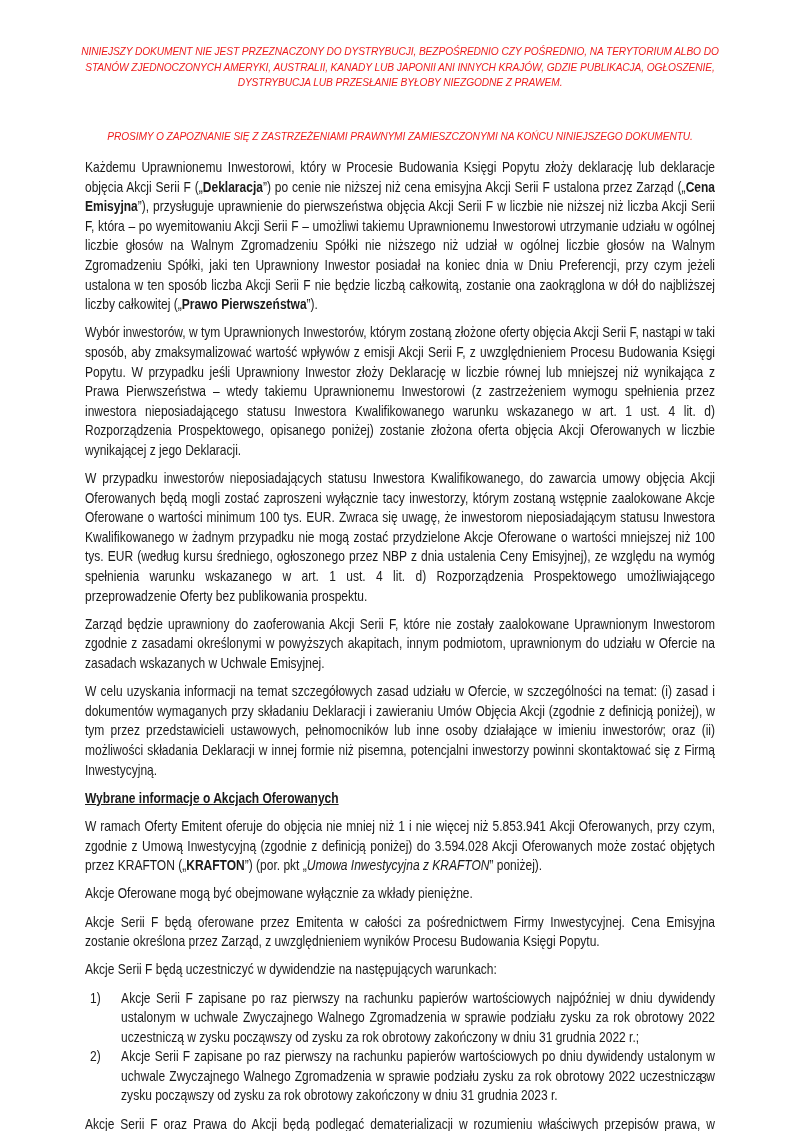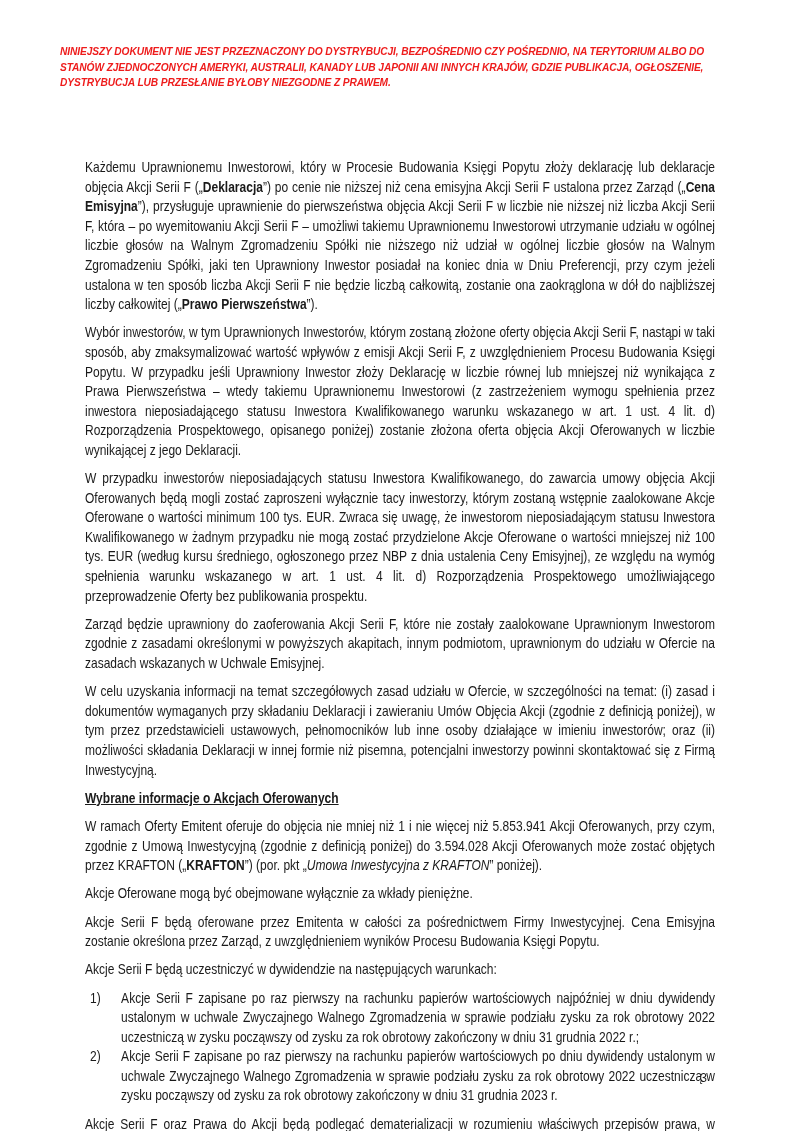--- a/index.html
+++ b/index.html
@@ -1,38 +1,39 @@
 <!DOCTYPE html>
 <html><head>
 <meta charset="utf-8">
 <style>
   html, body { margin:0; padding:0; background:#ffffff; }
   body { width:800px; height:1131px; position:relative; overflow:hidden; font-family:"Liberation Sans", sans-serif; color:#1a1a1a; }
   .page { position:absolute; left:0; top:0; width:800px; height:1131px; }
-  .disclaimer { position:absolute; left:60px; width:680px; color:#ee1c1c; font-style:italic; text-align:left; font-size:10.2px; line-height:15.5px; letter-spacing:-0.1px;font-weight:bold; }
+  .disclaimer { position:absolute; left:60px; width:680px; color:#ee1c1c; font-style:italic; text-align:center; font-size:10.2px; line-height:15.5px; letter-spacing:-0.1px; }
   .disc1 { top:44px; }
   .disc2 { top:106px; }
   .disc3 { top:129px; }
   .body { position:absolute; left:85px; top:158px; width:630px; }
   .cond { display:block; transform:scaleX(0.84); transform-origin:left top; width:750px; }
   p, .heading, ol { margin:0; font-size:14.3px; line-height:19.6px; text-align:justify; }
   p { margin-bottom:8.6px; }
   .heading { font-weight:bold; text-decoration:underline; margin-bottom:8.6px; }
   ol { list-style:none; padding:0; margin:0 0 8.6px 0; }
   ol li { position:relative; padding-left:43px; text-align:justify; }
   ol li .num { position:absolute; left:6px; top:0; }
   b { font-weight:bold; }
   .page-num { position:absolute; right:93px; top:1071px; font-size:12px; color:#1a1a1a; }
 </style>
 </head>
 <body>
 
 <div class="page">
 
   <div class="disclaimer disc1">NINIEJSZY DOKUMENT NIE JEST PRZEZNACZONY DO DYSTRYBUCJI, BEZPOŚREDNIO CZY POŚREDNIO, NA TERYTORIUM ALBO DO STANÓW ZJEDNOCZONYCH AMERYKI, AUSTRALII, KANADY LUB JAPONII ANI INNYCH KRAJÓW, GDZIE PUBLIKACJA, OGŁOSZENIE, DYSTRYBUCJA LUB PRZESŁANIE BYŁOBY NIEZGODNE Z PRAWEM.</div>
+  <div class="disclaimer disc3">PROSIMY O ZAPOZNANIE SIĘ Z ZASTRZEŻENIAMI PRAWNYMI ZAMIESZCZONYMI NA KOŃCU NINIEJSZEGO DOKUMENTU.</div>
 
   <div class="body">
     <div class="cond">
       <p><span>Każdemu Uprawnionemu Inwestorowi, który w Procesie Budowania Księgi Popytu złoży deklarację lub deklaracje objęcia Akcji Serii F („</span><b>Deklaracja</b><span>”) po cenie nie niższej niż cena emisyjna Akcji Serii F ustalona przez Zarząd („</span><b>Cena Emisyjna</b><span>”), przysługuje uprawnienie do pierwszeństwa objęcia Akcji Serii F w liczbie nie niższej niż liczba Akcji Serii F, która – po wyemitowaniu Akcji Serii F – umożliwi takiemu Uprawnionemu Inwestorowi utrzymanie udziału w ogólnej liczbie głosów na Walnym Zgromadzeniu Spółki nie niższego niż udział w ogólnej liczbie głosów na Walnym Zgromadzeniu Spółki, jaki ten Uprawniony Inwestor posiadał na koniec dnia w Dniu Preferencji, przy czym jeżeli ustalona w ten sposób liczba Akcji Serii F nie będzie liczbą całkowitą, zostanie ona zaokrąglona w dół do najbliższej liczby całkowitej („</span><b>Prawo Pierwszeństwa</b><span>”).</span></p>
 
       <p>Wybór inwestorów, w tym Uprawnionych Inwestorów, którym zostaną złożone oferty objęcia Akcji Serii F, nastąpi w taki sposób, aby zmaksymalizować wartość wpływów z emisji Akcji Serii F, z uwzględnieniem Procesu Budowania Księgi Popytu. W przypadku jeśli Uprawniony Inwestor złoży Deklarację w liczbie równej lub mniejszej niż wynikająca z Prawa Pierwszeństwa – wtedy takiemu Uprawnionemu Inwestorowi (z zastrzeżeniem wymogu spełnienia przez inwestora nieposiadającego statusu Inwestora Kwalifikowanego warunku wskazanego w art. 1 ust. 4 lit. d) Rozporządzenia Prospektowego, opisanego poniżej) zostanie złożona oferta objęcia Akcji Oferowanych w liczbie wynikającej z jego Deklaracji.</p>
       <p>W przypadku inwestorów nieposiadających statusu Inwestora Kwalifikowanego, do zawarcia umowy objęcia Akcji Oferowanych będą mogli zostać zaproszeni wyłącznie tacy inwestorzy, którym zostaną wstępnie zaalokowane Akcje Oferowane o wartości minimum 100 tys. EUR. Zwraca się uwagę, że inwestorom nieposiadającym statusu Inwestora Kwalifikowanego w żadnym przypadku nie mogą zostać przydzielone Akcje Oferowane o wartości mniejszej niż 100 tys. EUR (według kursu średniego, ogłoszonego przez NBP z dnia ustalenia Ceny Emisyjnej), ze względu na wymóg spełnienia warunku wskazanego w art. 1 ust. 4 lit. d) Rozporządzenia Prospektowego umożliwiającego przeprowadzenie Oferty bez publikowania prospektu.</p>
       <p>Zarząd będzie uprawniony do zaoferowania Akcji Serii F, które nie zostały zaalokowane Uprawnionym Inwestorom zgodnie z zasadami określonymi w powyższych akapitach, innym podmiotom, uprawnionym do udziału w Ofercie na zasadach wskazanych w Uchwale Emisyjnej.</p>
       <p>W celu uzyskania informacji na temat szczegółowych zasad udziału w Ofercie, w szczególności na temat: (i) zasad i dokumentów wymaganych przy składaniu Deklaracji i zawieraniu Umów Objęcia Akcji (zgodnie z definicją poniżej), w tym przez przedstawicieli ustawowych, pełnomocników lub inne osoby działające w imieniu inwestorów; oraz (ii) możliwości składania Deklaracji w innej formie niż pisemna, potencjalni inwestorzy powinni skontaktować się z Firmą Inwestycyjną.</p>
 

